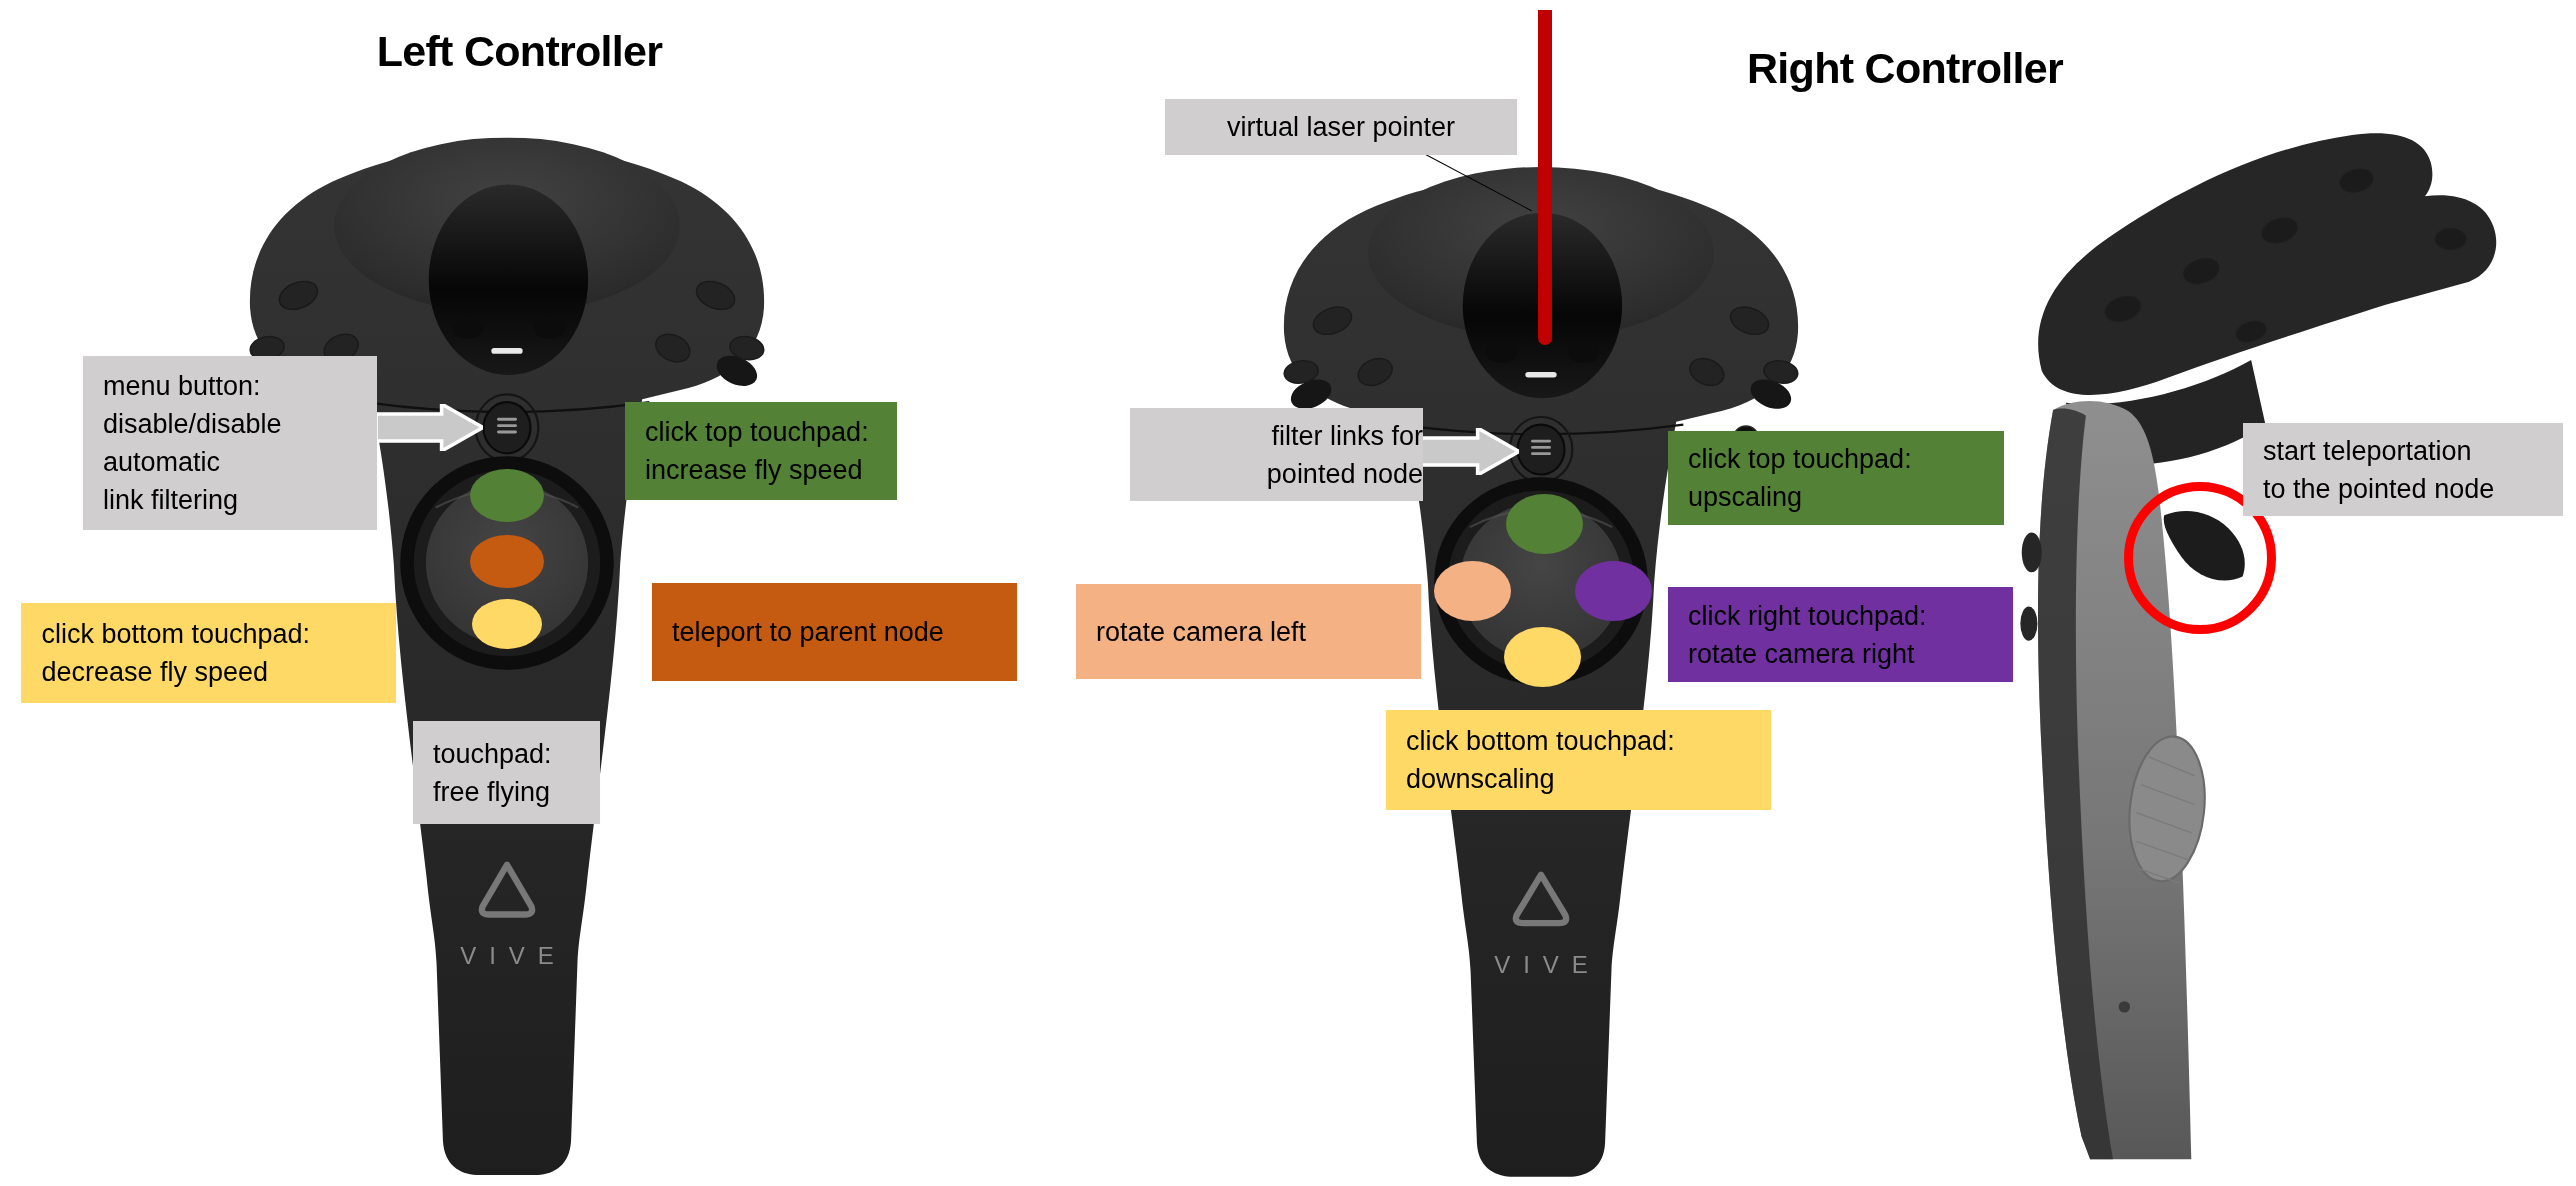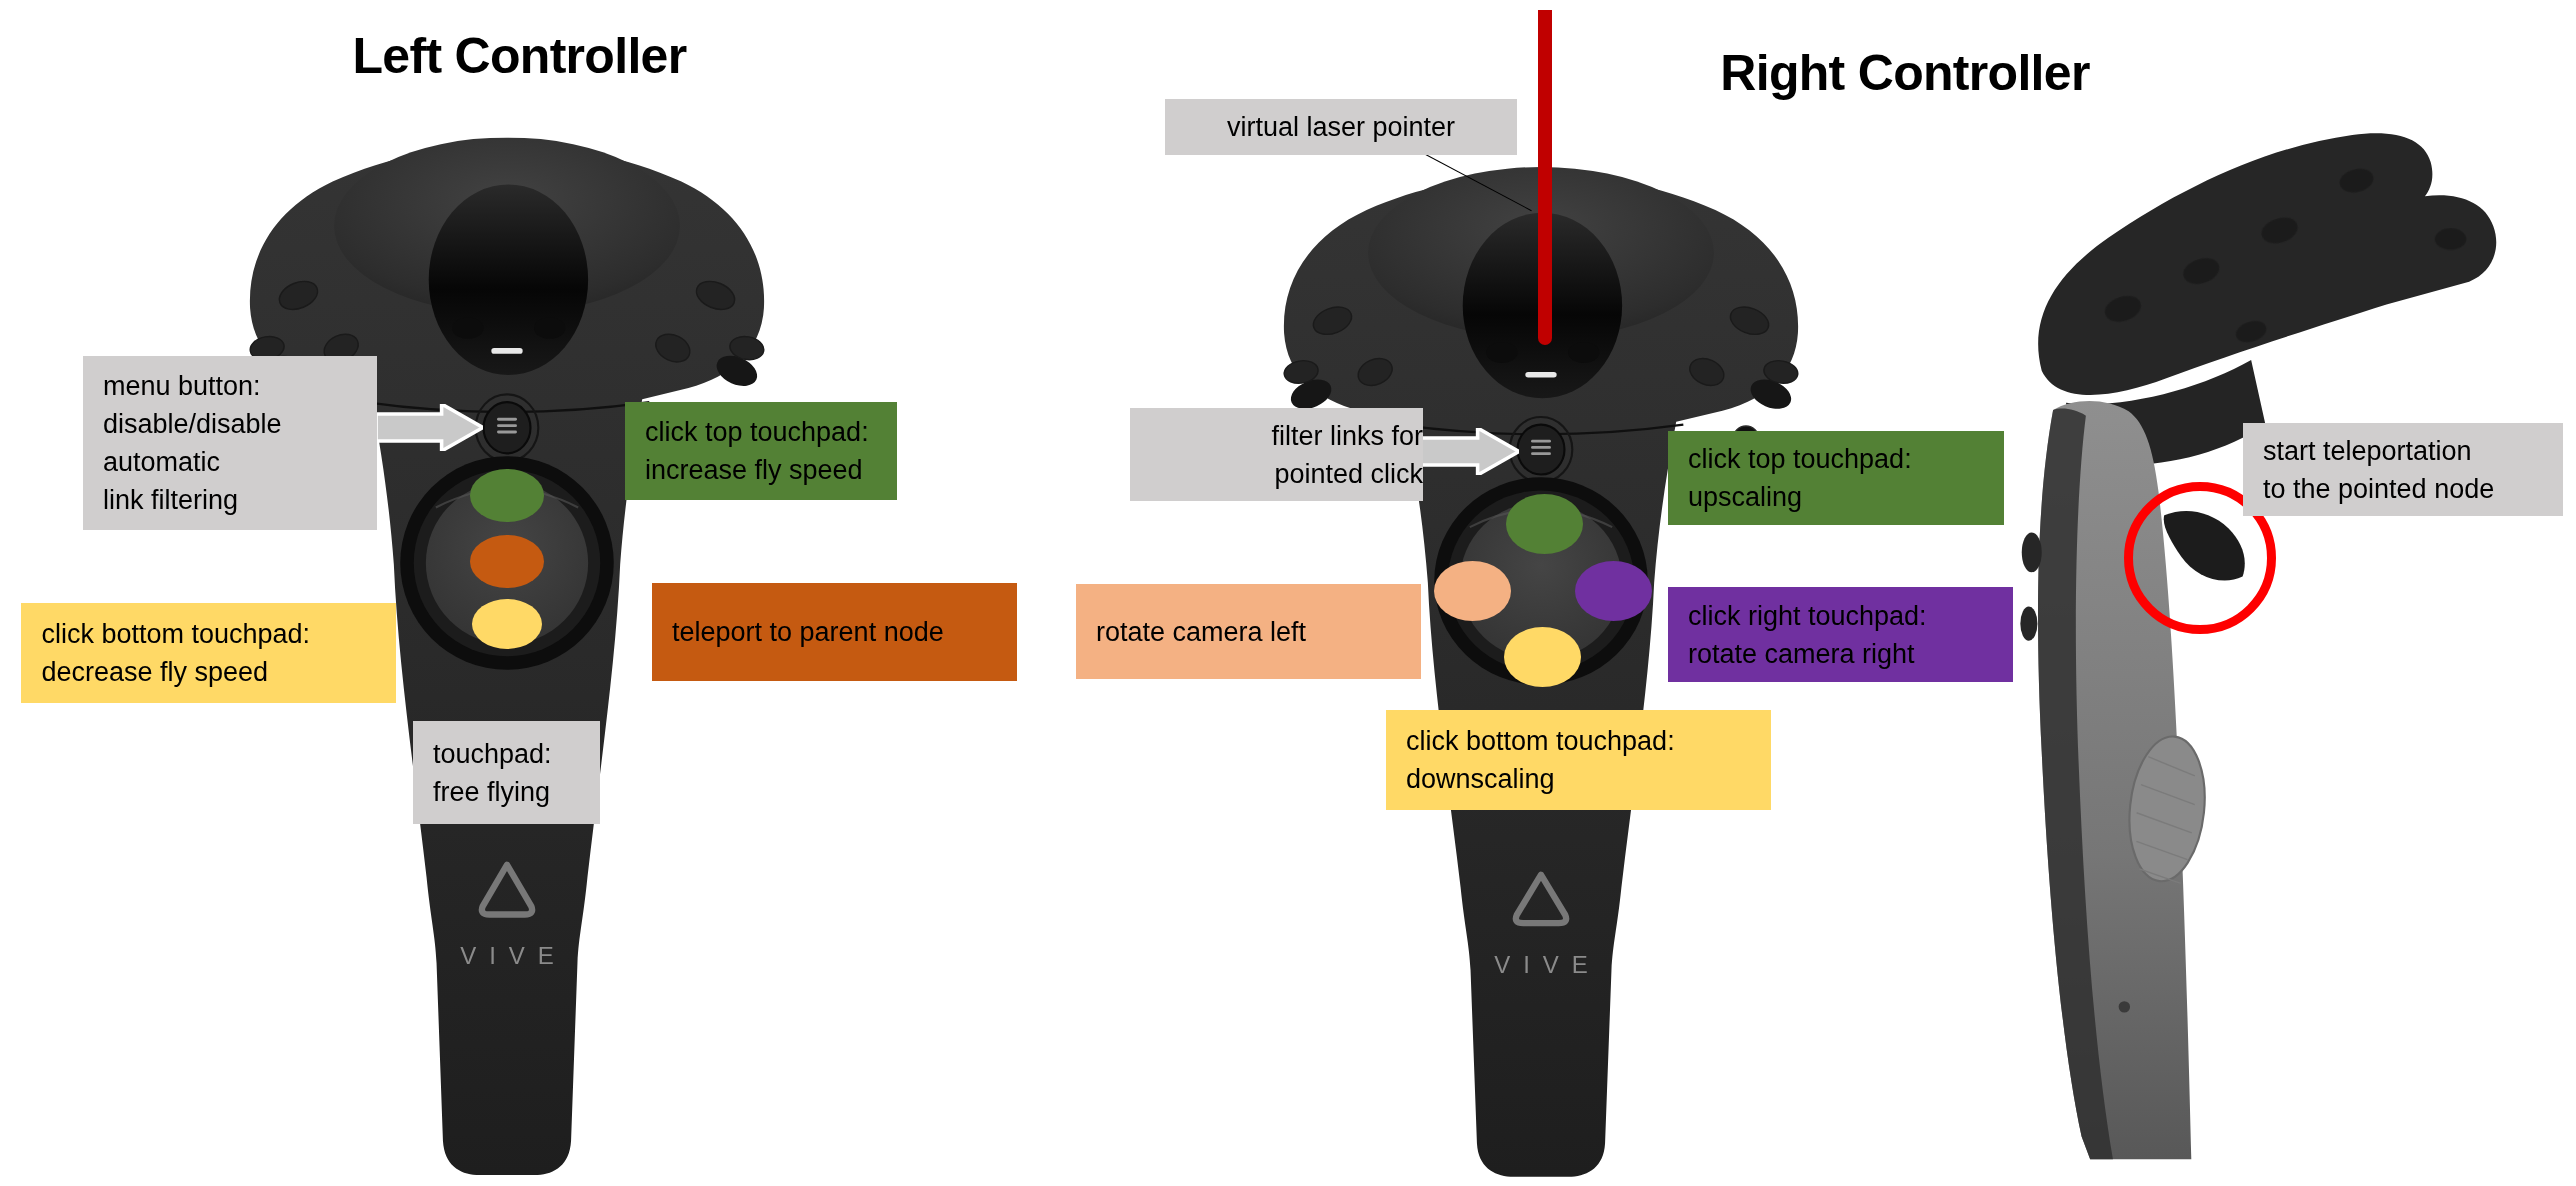--- a/index.html
+++ b/index.html
@@ -1,18 +1,18 @@
 <!DOCTYPE html>
 <html style="font-size:11.4px"><head>
 <meta charset="utf-8">
 <style>
   html,body{margin:0;padding:0;background:#fff;}
   #canvas{position:relative;width:2576px;height:1187px;background:#ffffff;overflow:hidden;
           font-family:"Liberation Sans",sans-serif;}
-  .title{position:absolute;font-size:50px;font-weight:700;color:#000;text-align:center;
+  .title{position:absolute;font-size:43px;font-weight:700;color:#000;text-align:center;
          letter-spacing:-0.7px;white-space:nowrap;}
   .label{position:absolute;display:flex;flex-direction:column;justify-content:center;
          font-size:27px;line-height:38px;color:#000;padding-left:20px;box-sizing:border-box;z-index:10;}
   .label span{white-space:nowrap;}
   .label.center{padding-left:0;text-align:center;}
   .dot{position:absolute;border-radius:50%;z-index:5;}
   .arrow{position:absolute;z-index:6;}
   .laser{position:absolute;left:1538px;top:10px;width:14.2px;height:335px;z-index:7;
          border-radius:0 0 7.1px 7.1px;}
   .connector{position:absolute;left:1424px;top:153px;width:122px;height:1.4px;background:#000;
@@ -195,21 +195,21 @@
   <div class="label" style="left: 413px; top: 721px; width: 187px; height: 103px; background: rgb(208, 206, 206);">
     <span>touchpad:</span>
     <span>free flying</span>
   </div>
 
   <div class="label center" style="left: 1165px; top: 99px; width: 352px; height: 56px; background: rgb(208, 206, 206);">
     <span>virtual laser pointer</span>
   </div>
   <div class="label" style="left: 1130px; top: 408px; width: 293px; height: 93px; background: rgb(208, 206, 206); align-items: flex-end;">
     <span>filter links for</span>
-    <span>pointed click</span>
+    <span>pointed node</span>
   </div>
   <div class="label" style="left: 1668px; top: 431px; width: 336px; height: 94px; background: rgb(83, 129, 53);">
     <span>click top touchpad:</span>
     <span>upscaling</span>
   </div>
   <div class="label" style="left: 1076px; top: 584px; width: 345px; height: 95px; background: rgb(244, 177, 131);">
     <span>rotate camera left</span>
   </div>
   <div class="label" style="left: 1668px; top: 587px; width: 345px; height: 95px; background: rgb(112, 48, 160);">
     <span>click right touchpad:</span>

